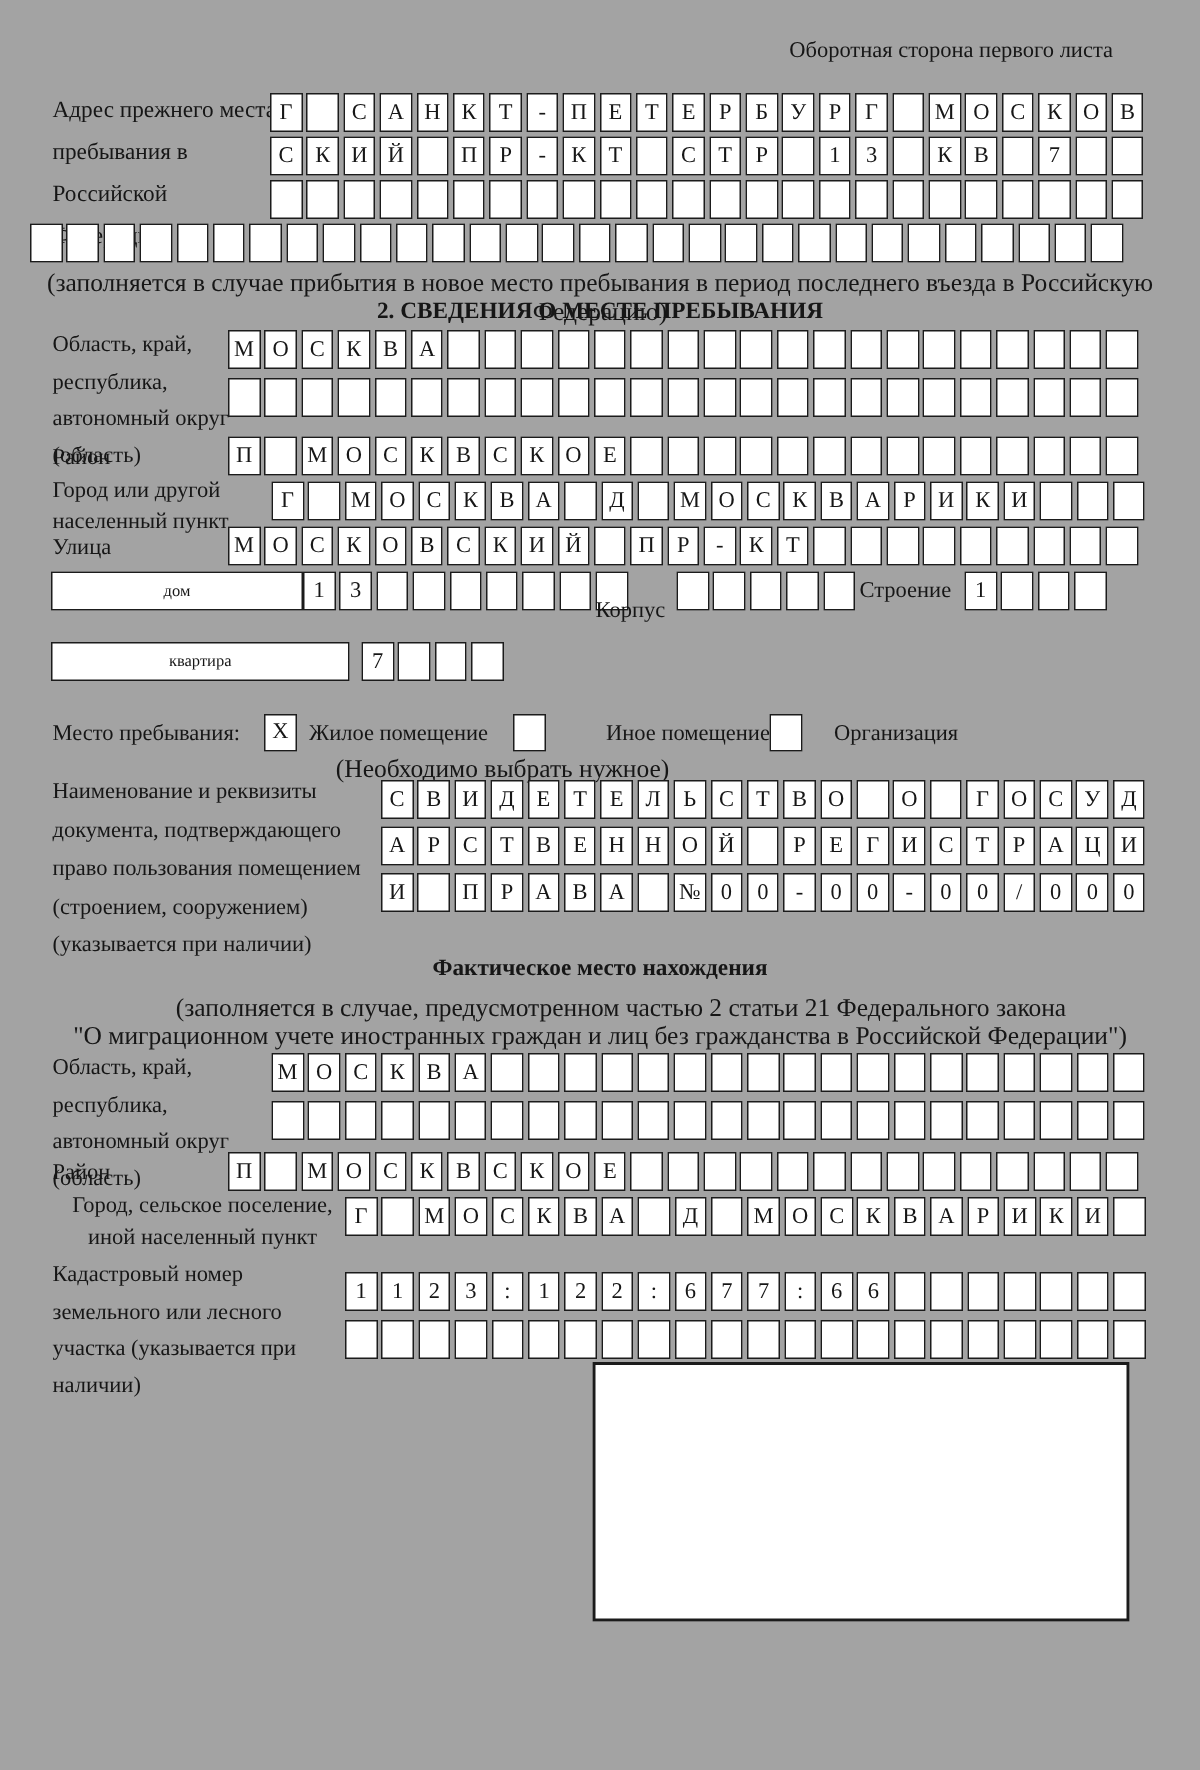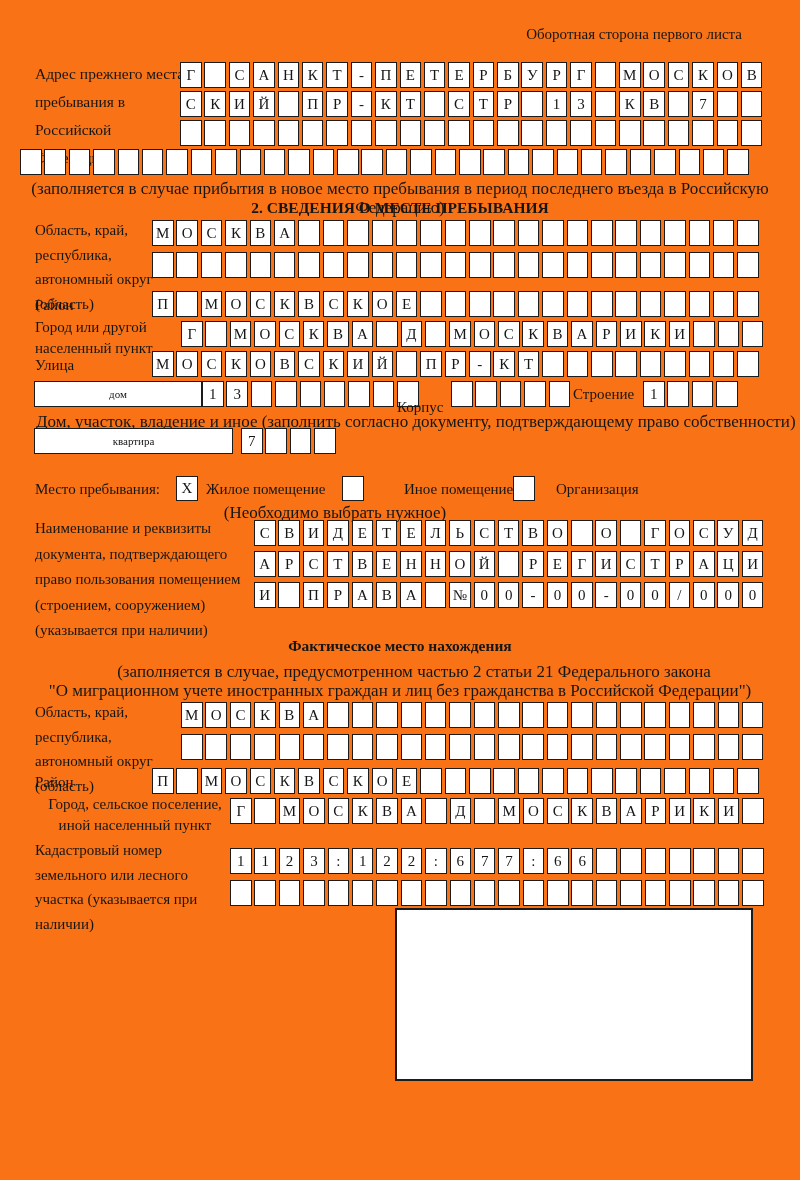--- a/index.html
+++ b/index.html
@@ -1,17 +1,17 @@
 <!DOCTYPE html>
 <html><head>
 <meta charset="utf-8">
 <style>
   html,body{margin:0;padding:0;background:#fff;}
   .page{
-    position:relative;width:800px;height:1180px;background:#f97316;
+    position:relative;width:800px;height:1180px;background:#a3a3a3;
     font-family:"Liberation Serif","DejaVu Serif",serif;color:#161616;
     overflow:hidden;
   }
   .lbl{position:absolute;font-size:15px;line-height:24.5px;}
   .caption{position:absolute;font-size:17px;line-height:19px;}
   .heading{position:absolute;width:100%;text-align:center;font-weight:bold;font-size:15.5px;}
   .boxrow{position:absolute;display:flex;gap:2.9px;}
   .cell{
     flex:none;width:21.5px;height:26px;box-sizing:border-box;
     border:1.7px solid #1b1b1b;display:flex;align-items:center;justify-content:center;
@@ -313,21 +313,20 @@
       <span class="cell"></span>
       <span class="cell"></span>
     </div>
   <div class="inline-lbl" style="left:573px;top:381px;">Строение</div>
   <div class="boxrow" style="left:643px;top:381px;">
       <span class="cell">1</span>
       <span class="cell"></span>
       <span class="cell"></span>
       <span class="cell"></span>
     </div>
-  <div class="caption" style="left:36px;top:412px;">Дом, участок, владение и иное (заполнить согласно документу, подтверждающему право собственности)</div>
 
   <div class="bigbox" style="left:34px;top:428px;width:199px;">квартира</div>
   <div class="boxrow" style="left:241px;top:428px;">
       <span class="cell">7</span>
       <span class="cell"></span>
       <span class="cell"></span>
       <span class="cell"></span>
     </div>
 
   <div class="inline-lbl" style="left:35px;top:476px;">Место пребывания:</div>

